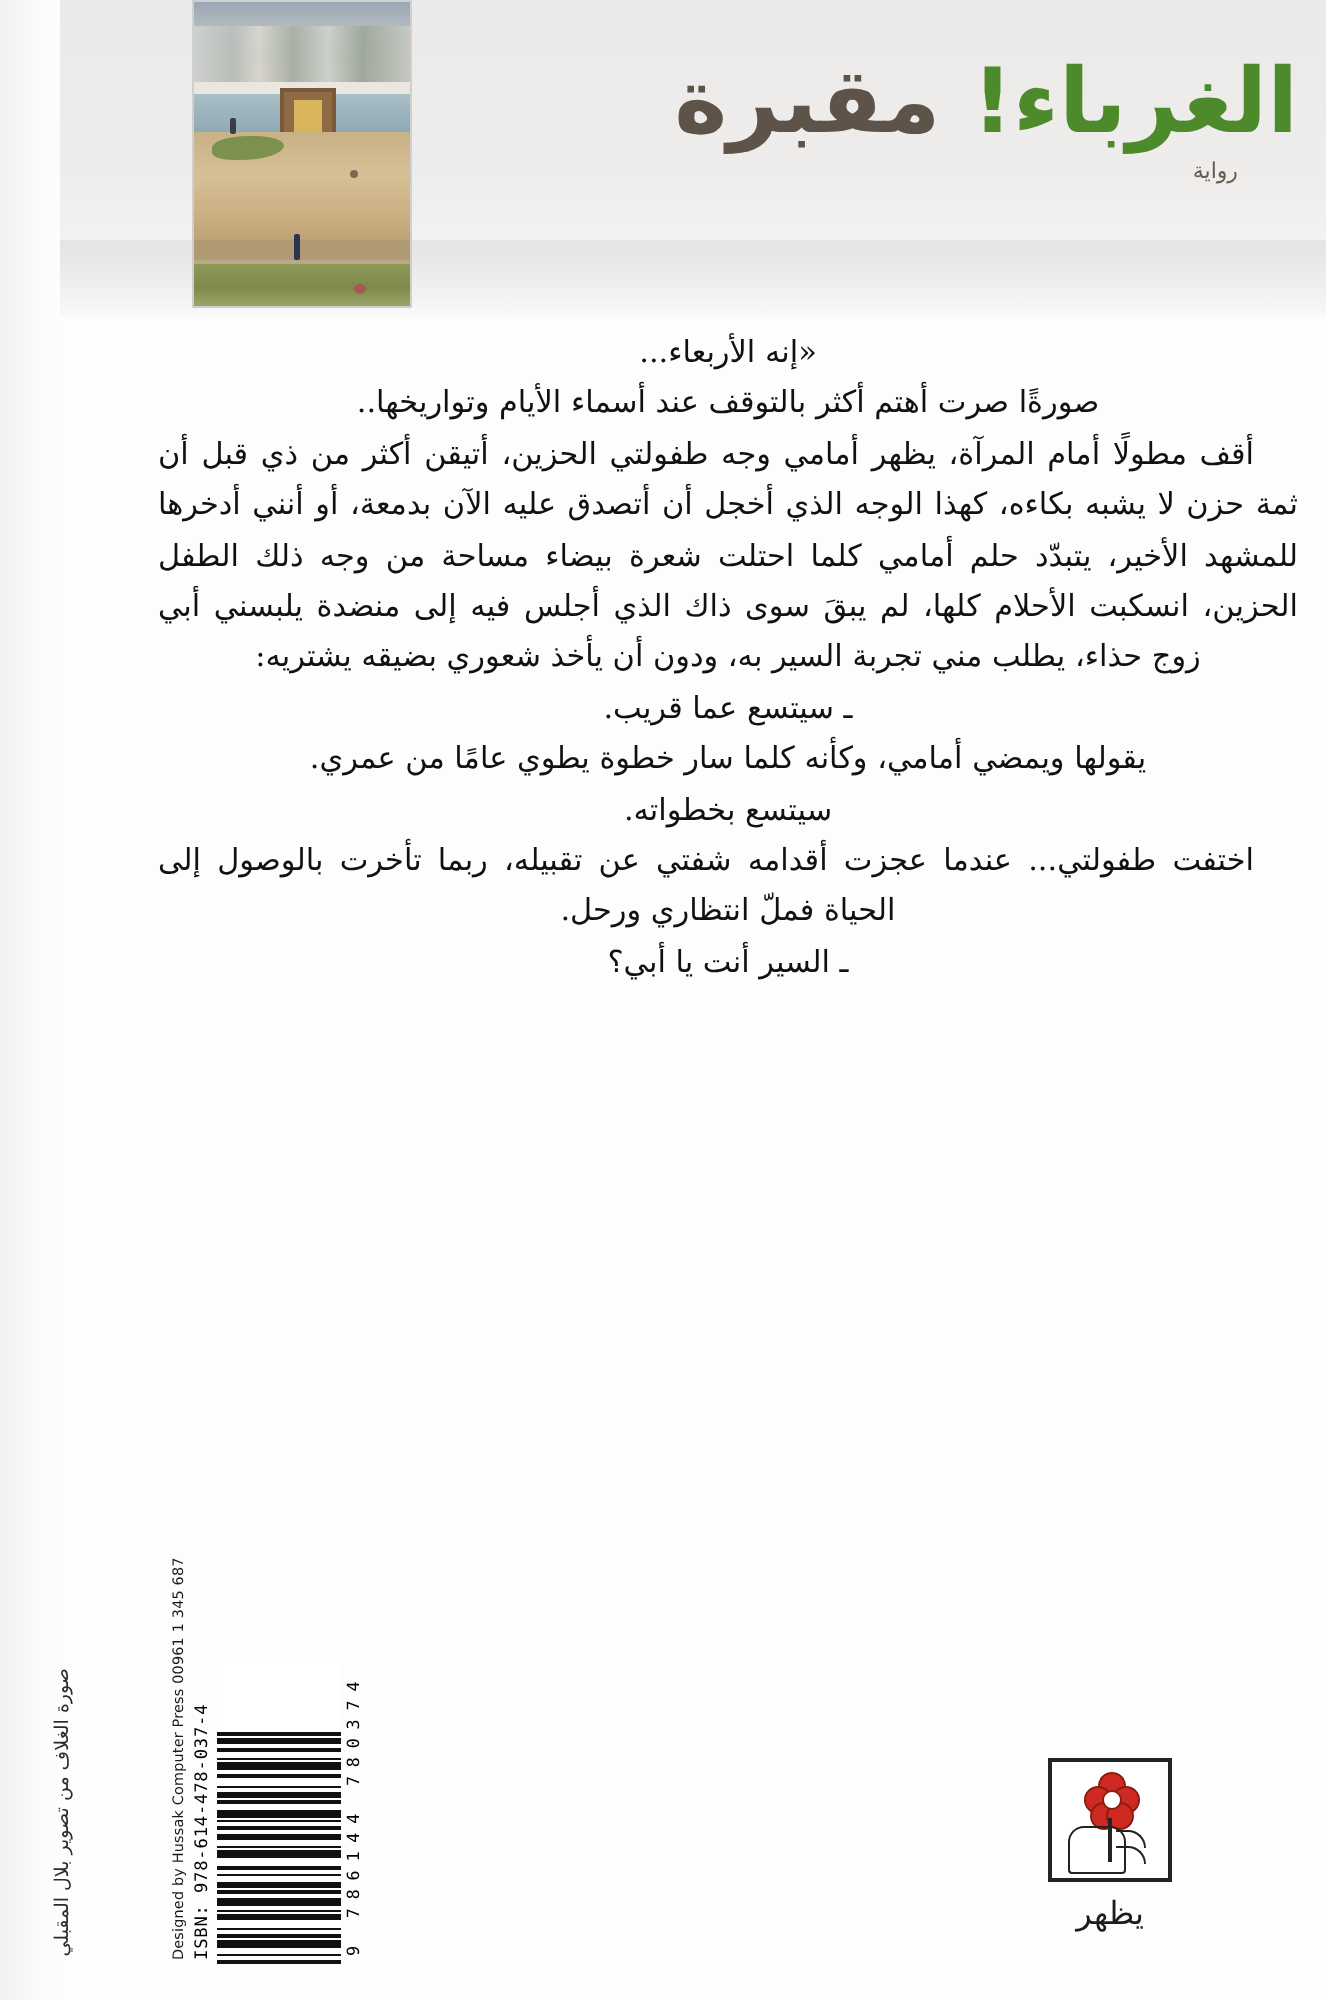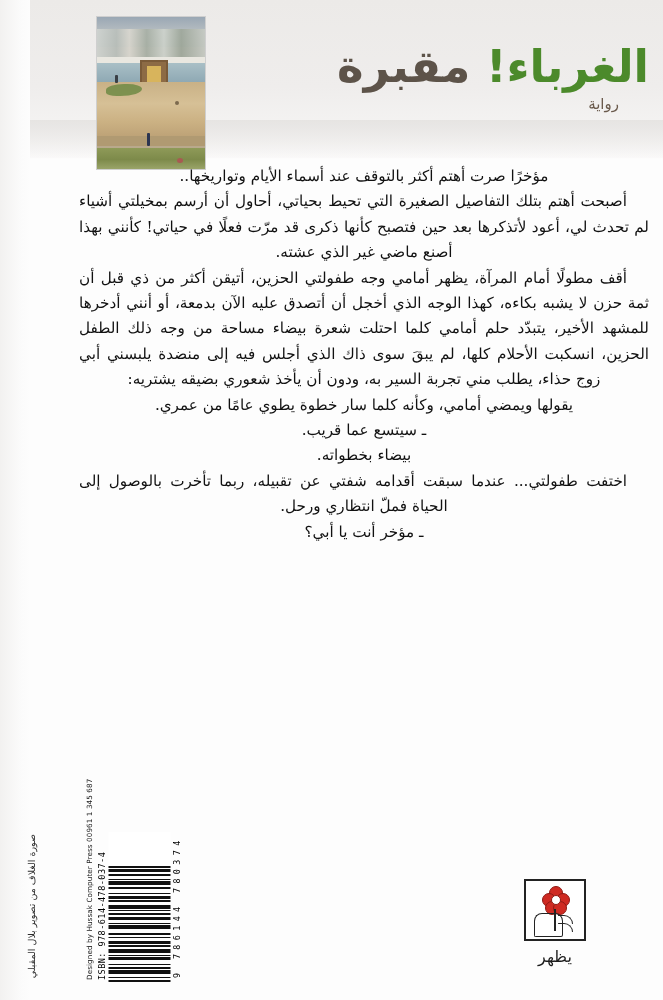--- a/index.html
+++ b/index.html
@@ -25,21 +25,21 @@
     background:linear-gradient(180deg,rgba(228,226,224,.85) 0%,rgba(247,246,245,0) 100%);
     pointer-events:none;
   }
   .paper-left{
     position:absolute;left:0;top:0;width:30px;height:1000px;
     background:linear-gradient(90deg,#f2f1f0 0%,#fbfbfb 70%,#fdfdfd 100%);
   }
 
   
   .header{
-    position:absolute;left:0;top:16px;width:663px;height:158px;
+    position:absolute;left:0;top:0;width:663px;height:158px;
   }
   .cover-photo{
     position:absolute;left:96px;top:0px;width:108px;height:152px;
     border:1px solid #cfcfcf;
     overflow:hidden;
     background:#b9a98c;
   }
   .ph-sky{
     position:absolute;left:0;top:0;width:100%;height:20%;
     background:linear-gradient(180deg,#9aa7b4 0%,#b4bcc0 45%,#8e9a84 100%);
@@ -112,21 +112,21 @@
     line-height:1;
     letter-spacing:-1px;
     margin:0;
     white-space:nowrap;
   }
   .t-dark{color:#5d5349;}
   .t-green{color:#4c8a2b;}
   .book-kind{
     margin:6px 30px 0 0;
     font-family:"DejaVu Sans", sans-serif;
-    font-size:15px;
+    font-size:11px;
     color:#6a5a4c;
     direction:rtl;
   }
 
   
   .blurb{
     position:absolute;
     right:14px;
     top:164px;
     width:570px;
@@ -293,28 +293,28 @@
 
     <div class="title-block">
       <h1 class="book-title"><span class="t-green">الغرباء!</span>
         <span class="t-dark">مقبرة</span></h1>
       <div class="book-kind">رواية</div>
     </div>
 
   </div>
 
   <div class="blurb">
-    <p class="centerline">مؤخرًا صرت أهتم أكثر بالتوقف عند أسماء الأيام وتواريخها..</p>
-    <p>أصبحت أهتم بتلك التفاصيل الصغيرة التي تحيط بحياتي، أحاول أن أرسم بمخيلتي أشياء لم تحدث لي، أعود لأتذكرها بعد حين فتصبح كأنها ذكرى قد مرّت فعلًا في حياتي! كأنني بهذا أصنع ماضي غير الذي عشته.</p>
+    <p class="centerline">«إنه الأربعاء...</p>
+    <p class="centerline">صورةًا صرت أهتم أكثر بالتوقف عند أسماء الأيام وتواريخها..</p>
     <p>أقف مطولًا أمام المرآة، يظهر أمامي وجه طفولتي الحزين، أتيقن أكثر من ذي قبل أن ثمة حزن لا يشبه بكاءه، كهذا الوجه الذي أخجل أن أتصدق عليه الآن بدمعة، أو أنني أدخرها للمشهد الأخير، يتبدّد حلم أمامي كلما احتلت شعرة بيضاء مساحة من وجه ذلك الطفل الحزين، انسكبت الأحلام كلها، لم يبقَ سوى ذاك الذي أجلس فيه إلى منضدة يلبسني أبي زوج حذاء، يطلب مني تجربة السير به، ودون أن يأخذ شعوري بضيقه يشتريه:</p>
+    <p class="centerline">ـ سيتسع عما قريب.</p>
     <p class="centerline">يقولها ويمضي أمامي، وكأنه كلما سار خطوة يطوي عامًا من عمري.</p>
-    <p class="centerline">ـ سيتسع عما قريب.</p>
-    <p class="centerline">بيضاء بخطواته.</p>
-    <p>اختفت طفولتي... عندما سبقت أقدامه شفتي عن تقبيله، ربما تأخرت بالوصول إلى الحياة فملّ انتظاري ورحل.</p>
-    <p class="centerline">ـ مؤخر أنت يا أبي؟</p>
+    <p class="centerline">سيتسع بخطواته.</p>
+    <p>اختفت طفولتي... عندما عجزت أقدامه شفتي عن تقبيله، ربما تأخرت بالوصول إلى الحياة فملّ انتظاري ورحل.</p>
+    <p class="centerline">ـ السير أنت يا أبي؟</p>
   </div>
 
   <div class="footer">
 
     <div class="credit-vert">صورة الغلاف من تصوير بلال المقبلي</div>
 
     <div class="barcode-wrap">
       <div class="barcode-rot">
         <div class="bc-designer">Designed by Hussak Computer Press 00961 1 345 687</div>
         <div class="bc-isbn">ISBN: 978-614-478-037-4</div>

